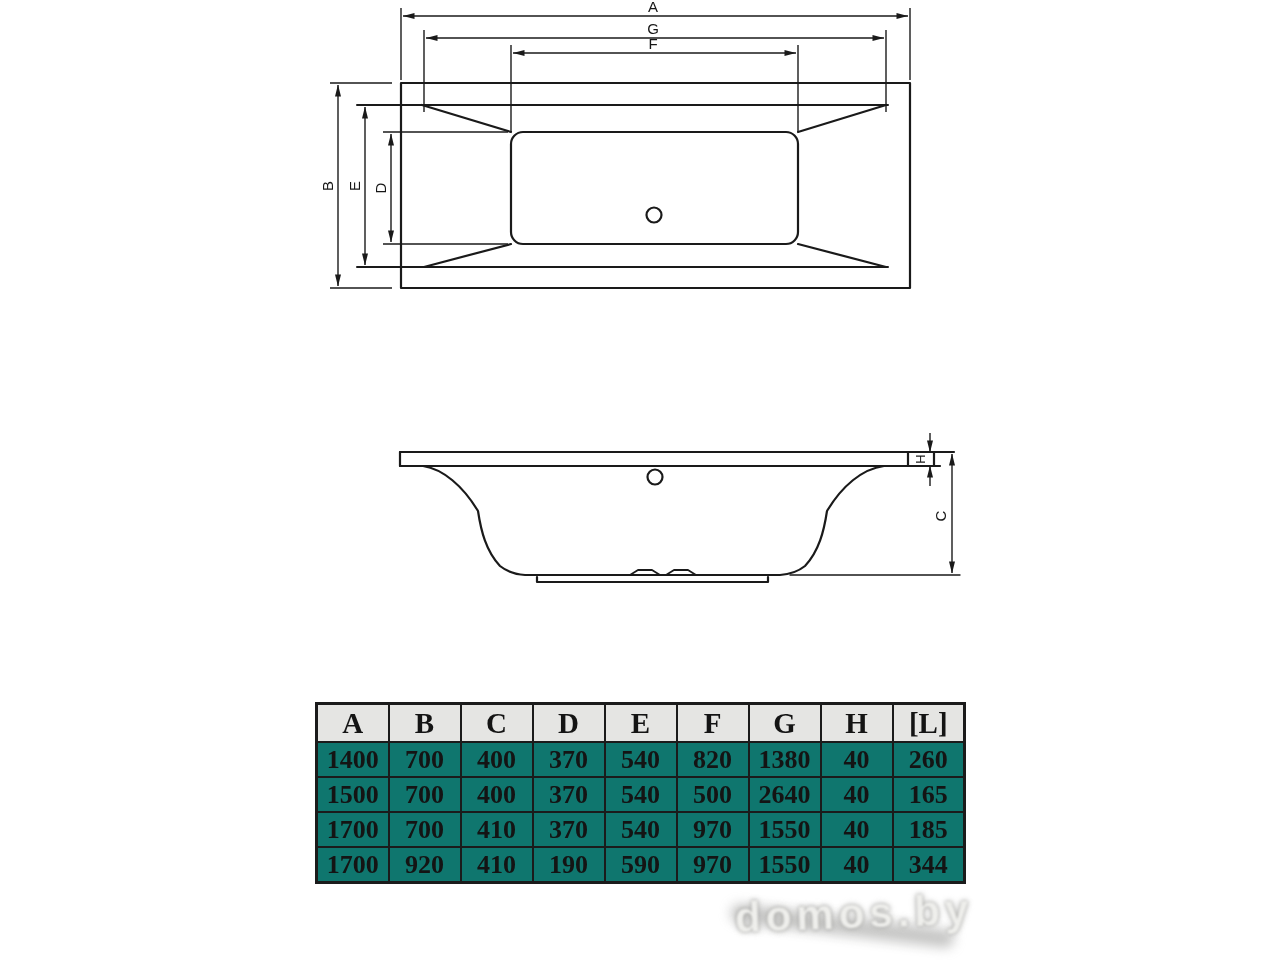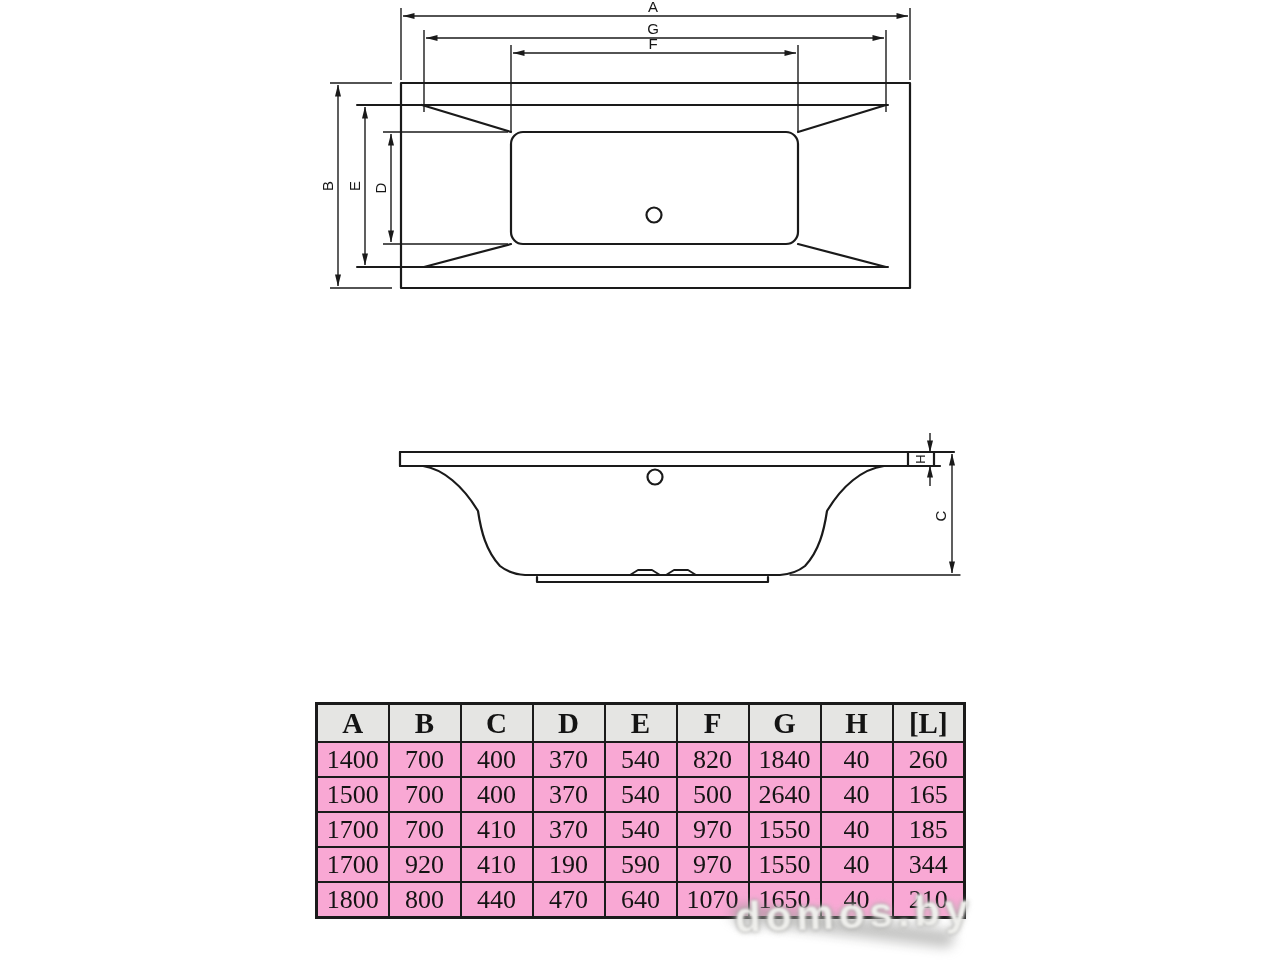--- a/index.html
+++ b/index.html
@@ -5,21 +5,21 @@
   html,body{margin:0;padding:0;background:#ffffff;}
   .page{position:relative;width:1280px;height:960px;background:#ffffff;overflow:hidden;
         font-family:"Liberation Sans",sans-serif;}
   svg text{font-family:"Liberation Sans",sans-serif;fill:#161616;}
   
   table.spec{position:absolute;left:315px;top:702px;width:651px;border-collapse:collapse;
              border:3px solid #1b1b1b;table-layout:fixed;
              font-family:"Liberation Serif",serif;color:#141414;}
   table.spec th,table.spec td{border:2px solid #1b1b1b;text-align:center;vertical-align:middle;padding:0;}
   table.spec th{height:36px;background:#e5e5e3;font-size:29px;font-weight:bold;}
-  table.spec td{height:33px;background:#f9a8d4;font-size:26px;font-weight:normal;}
+  table.spec td{height:33px;background:#0f766e;font-size:26px;font-weight:bold;}
   
   .wm{position:absolute;left:735px;top:890px;width:240px;height:48px;pointer-events:none;}
   .wm-text{position:absolute;left:0;top:0;white-space:nowrap;
            font-size:42px;font-weight:bold;letter-spacing:5px;color:#efefec;
            text-shadow:0 0 3px #9a9a98,0 0 6px #b5b5b2;filter:blur(1.2px);
            transform:rotate(-2deg);}
   .wm-smear{position:absolute;left:-5px;top:27px;width:225px;height:18px;border-radius:10px;
             background:rgba(140,140,138,0.5);filter:blur(6px);transform:rotate(7deg);}
 </style>
 </head>
@@ -144,21 +144,21 @@
         </tr>
     </thead>
     <tbody id="tbody">
         <tr>
           <td>1400</td>
           <td>700</td>
           <td>400</td>
           <td>370</td>
           <td>540</td>
           <td>820</td>
-          <td>1840</td>
+          <td>1380</td>
           <td>40</td>
           <td>260</td>
         </tr>
         <tr>
           <td>1500</td>
           <td>700</td>
           <td>400</td>
           <td>370</td>
           <td>540</td>
           <td>500</td>
@@ -181,31 +181,20 @@
           <td>1700</td>
           <td>920</td>
           <td>410</td>
           <td>190</td>
           <td>590</td>
           <td>970</td>
           <td>1550</td>
           <td>40</td>
           <td>344</td>
         </tr>
-        <tr>
-          <td>1800</td>
-          <td>800</td>
-          <td>440</td>
-          <td>470</td>
-          <td>640</td>
-          <td>1070</td>
-          <td>1650</td>
-          <td>40</td>
-          <td>210</td>
-        </tr>
       </tbody>
   </table>
 
   
   <div class="wm">
     <div class="wm-smear"></div>
     <span class="wm-text">domos.by</span>
   </div>
 
 </div>

